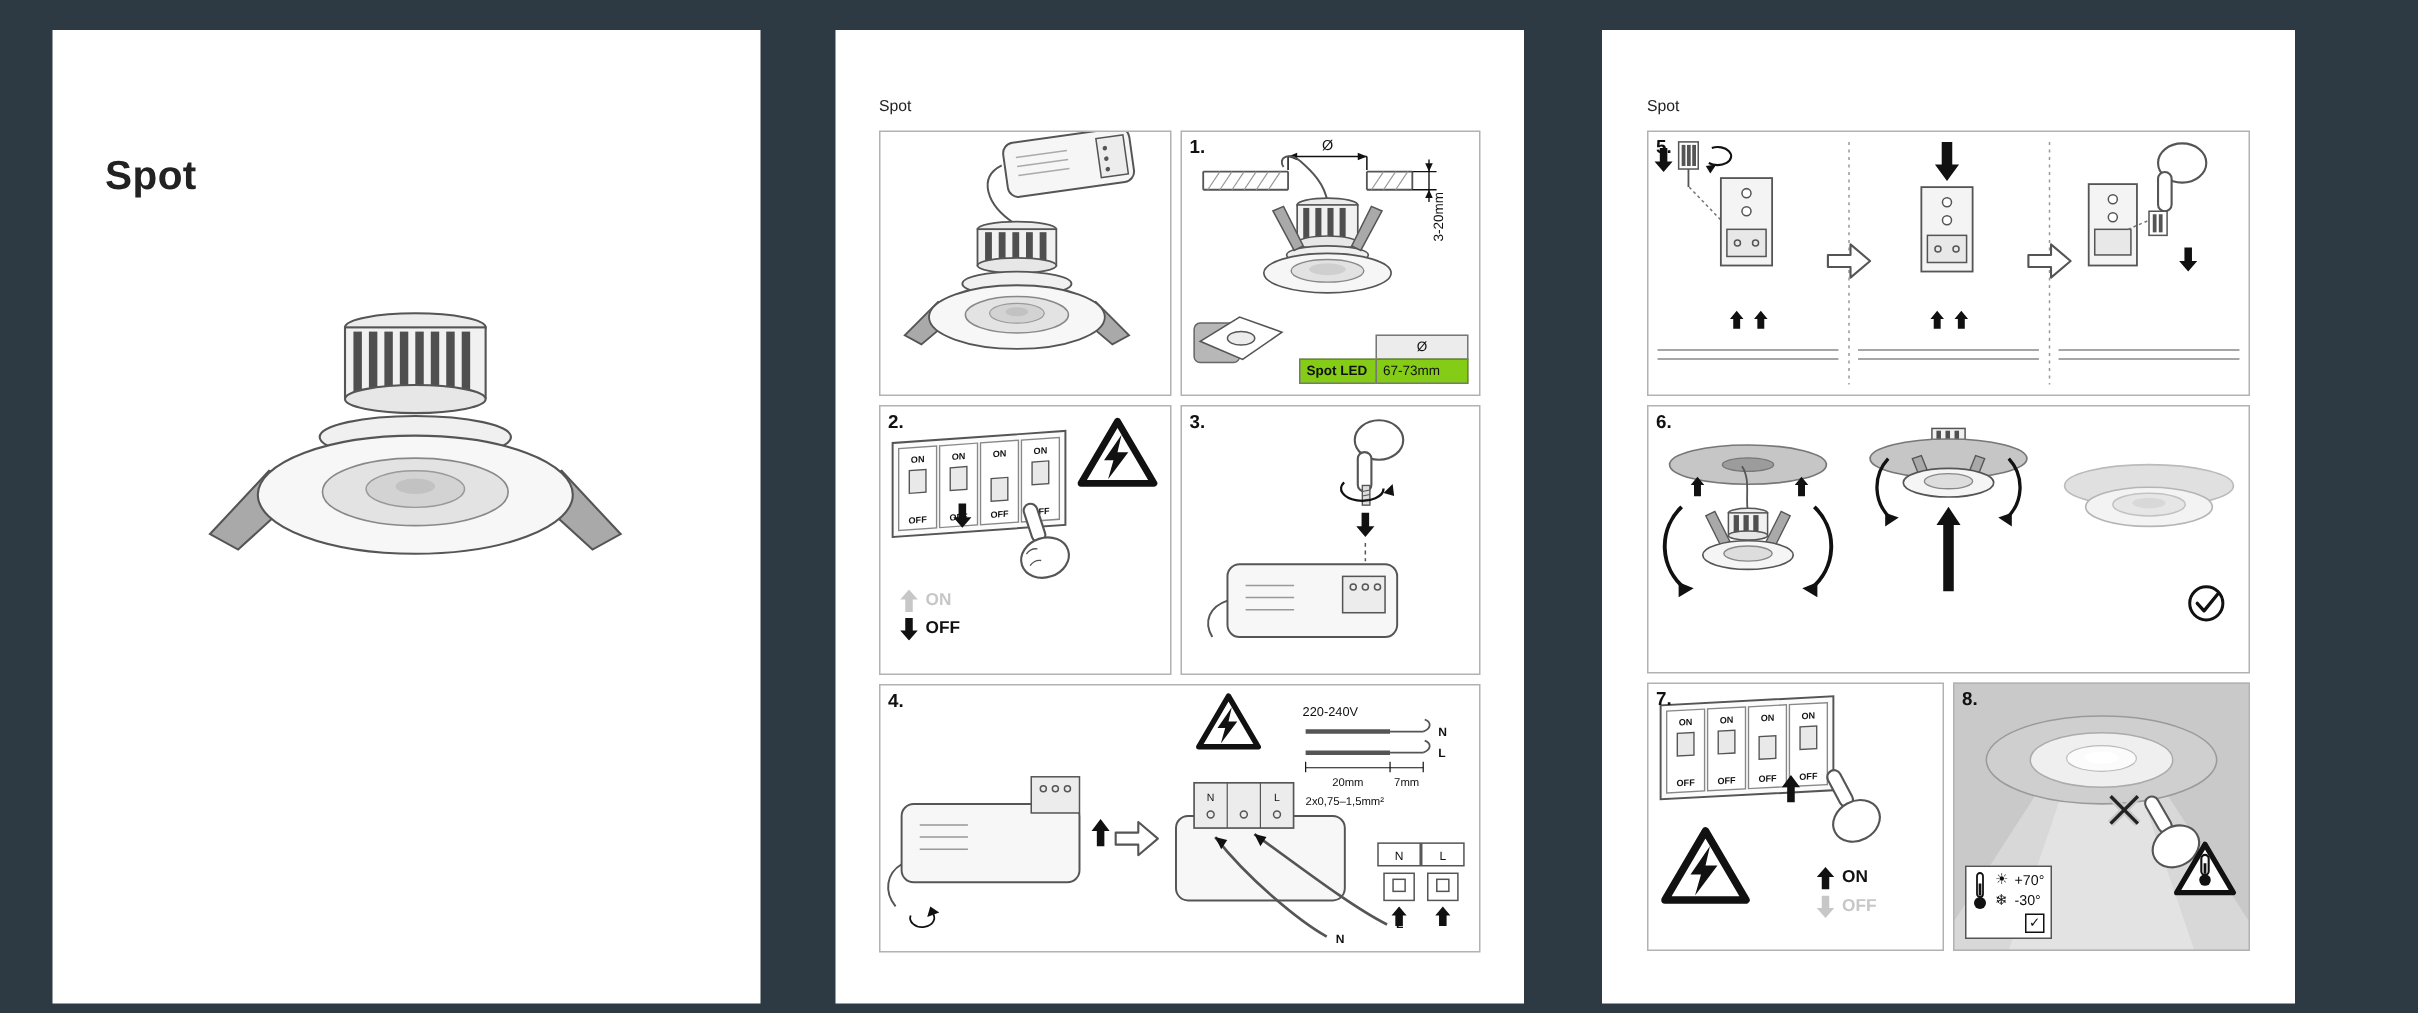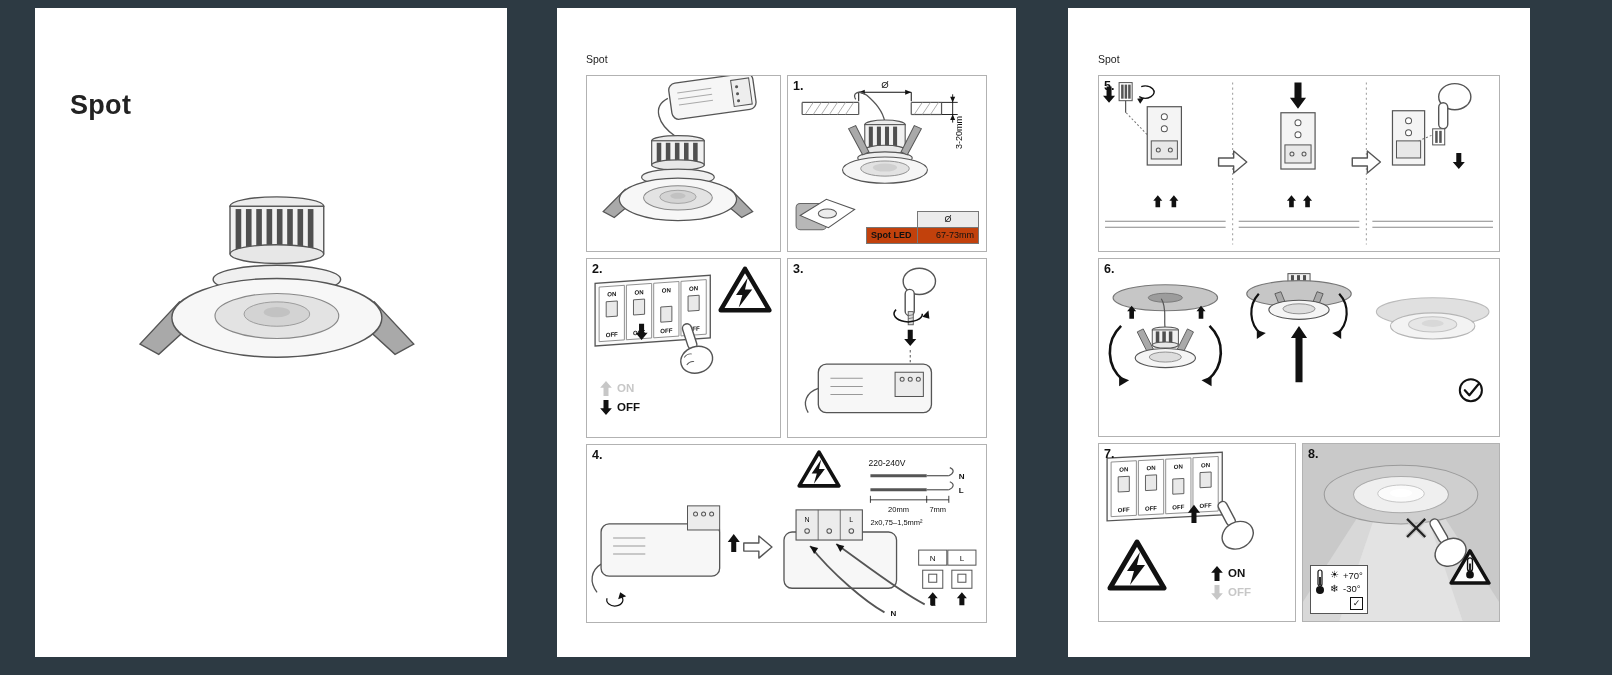--- a/index.html
+++ b/index.html
@@ -1,41 +1,41 @@
 <!DOCTYPE html>
 <html><head>
 <meta charset="utf-8">
 <style>
   html,body{margin:0;padding:0;}
   body{width:1612px;height:675px;font-family:"Liberation Sans","DejaVu Sans",sans-serif;background:#2d3a43;}
   .viewer{position:relative;width:1612px;height:675px;background:#2d3a43;overflow:hidden;}
-  .page{position:absolute;top:8px;height:649px;background:#fff;}
+  .page{position:absolute;top:20px;height:649px;background:#fff;}
   #page1{left:35px;width:472px;}
   #page2{left:557px;width:459px;}
   #page3{left:1068px;width:462px;}
   .page-header{position:absolute;font-size:10.5px;color:#222;}
   .title{position:absolute;left:35px;top:64px;font-size:27px;color:#222;letter-spacing:.3px;}
   .panel{position:absolute;border:1px solid #b2b2b2;background:#fff;}
   .panel.gray{background:#c9c9c9;}
   .step-num{position:absolute;top:3px;left:5px;font-size:12.5px;font-weight:bold;color:#111;z-index:6;}
   .art{position:absolute;left:0;top:0;width:100%;height:100%;display:block;}
   svg text{font-family:"Liberation Sans","DejaVu Sans",sans-serif;fill:#111;}
   .overlay{position:absolute;z-index:5;}
   .onoff{display:flex;flex-direction:column;gap:4px;font-weight:bold;font-size:11.5px;line-height:1;}
   .onoff .row{display:flex;align-items:center;gap:5px;}
   .onoff .gray{color:#c7c7c7;}
   .onoff .gray polygon{fill:#c7c7c7;}
   .onoff .black{color:#111;}
   .onoff .black polygon{fill:#111;}
   .spec-table{line-height:1;}
   .spec-table .tr{display:flex;justify-content:flex-end;}
-  .spec-table .td{border:1px solid #777;background:#c2410c;font-size:9px;padding:3px 4px;color:#111;white-space:nowrap;}
+  .spec-table .td{border:1px solid #777;background:#84cc16;font-size:9px;padding:3px 4px;color:#111;white-space:nowrap;}
   .spec-table .td.head{width:52px;text-align:center;background:#ececec;}
   .spec-table .td.label{width:42px;font-weight:bold;margin-right:-1px;}
-  .spec-table .td.value{width:52px;text-align:right;}
+  .spec-table .td.value{width:52px;text-align:left;}
   .spec-table .tr + .tr .td{margin-top:-1px;}
   .vdim{font-size:9px;color:#111;writing-mode:vertical-rl;transform:rotate(180deg);}
   .temp-legend{background:#fff;border:1px solid #555;padding:3px 4px;display:grid;grid-template-columns:13px 11px auto;gap:1px 2px;align-items:center;font-size:9.5px;color:#111;}
   .temp-legend .thermo{grid-row:1 / span 2;}
   .temp-legend .ticon{font-size:10px;line-height:1;}
   .temp-legend .cb{grid-column:1 / span 3;display:flex;justify-content:flex-end;padding-top:1px;}
   .checkbox{width:11px;height:11px;border:1px solid #111;display:flex;align-items:center;justify-content:center;font-size:9px;line-height:1;background:#fff;}
 </style>
 </head>
 <body>

